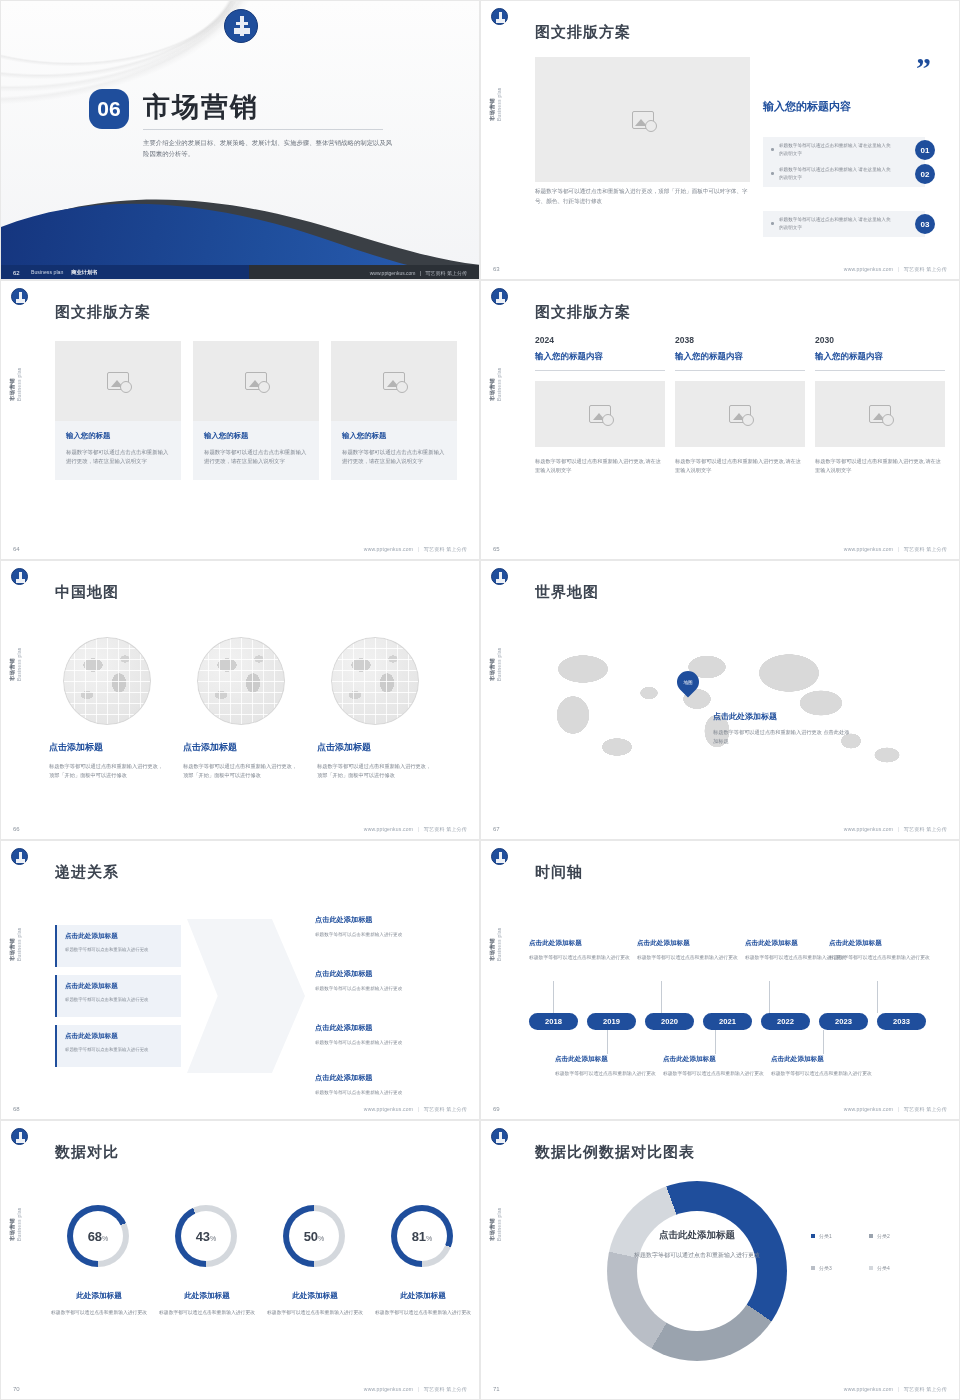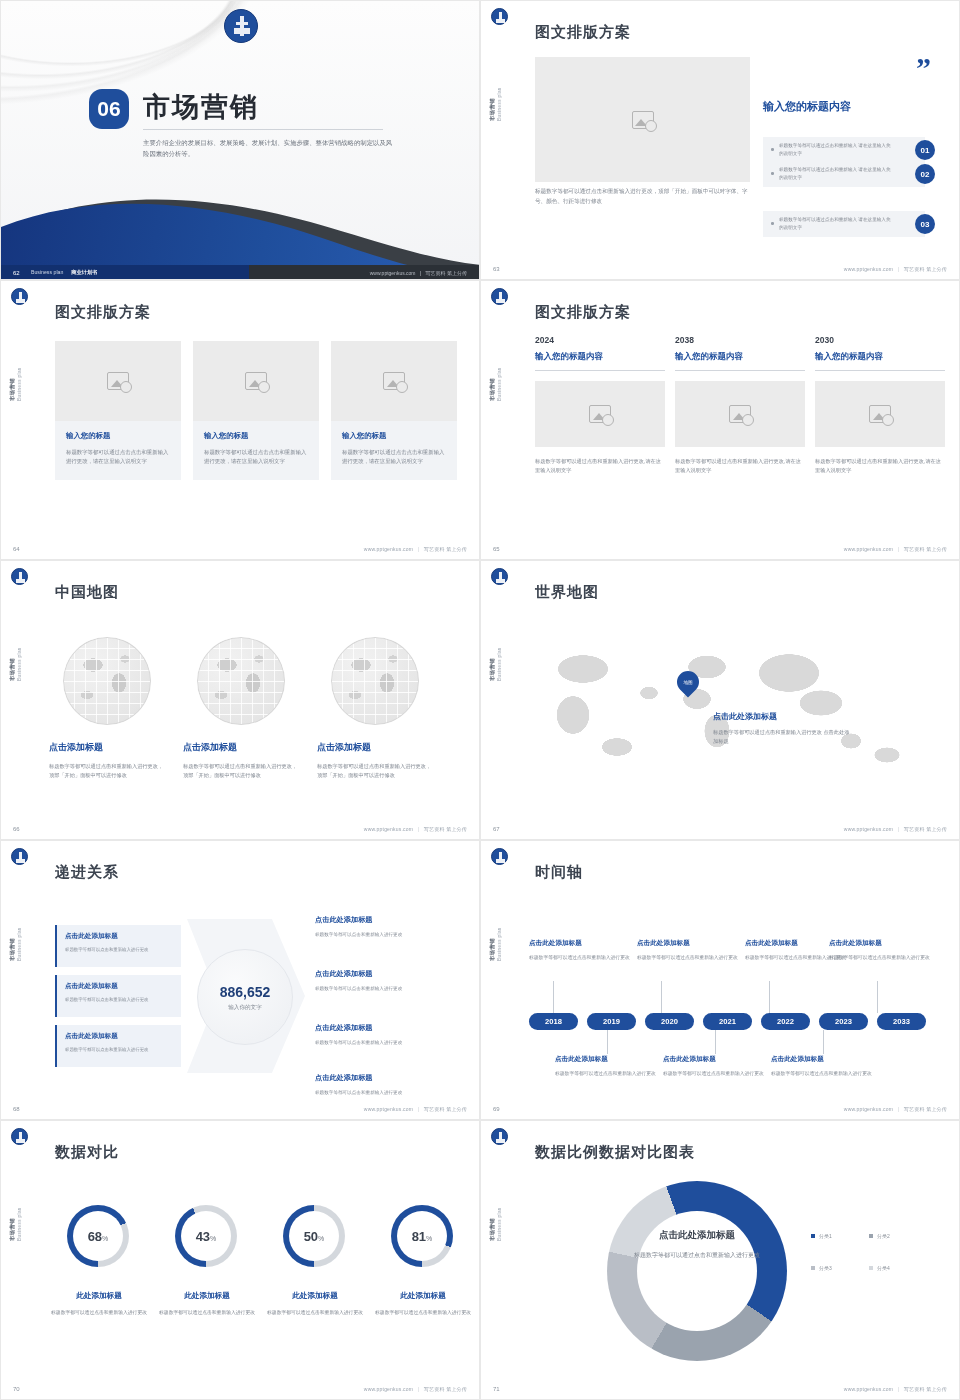--- a/index.html
+++ b/index.html
@@ -607,24 +607,20 @@
     <div class="lbox l2">
       <h5>点击此处添加标题</h5>
       <p>标题数字等都可以点击和重新输入进行更改</p>
     </div>
     <div class="lbox l3">
       <h5>点击此处添加标题</h5>
       <p>标题数字等都可以点击和重新输入进行更改</p>
     </div>
 
     <div class="chev"></div>
-    <div class="circle">
-      <div class="num">886,652</div>
-      <div class="sub">输入你的文字</div>
-    </div>
 
     <div class="rrow rr1">
       <h5>点击此处添加标题</h5>
       <p>标题数字等都可以点击和重新输入进行更改</p>
     </div>
     <div class="rrow rr2">
       <h5>点击此处添加标题</h5>
       <p>标题数字等都可以点击和重新输入进行更改</p>
     </div>
     <div class="rrow rr3">

